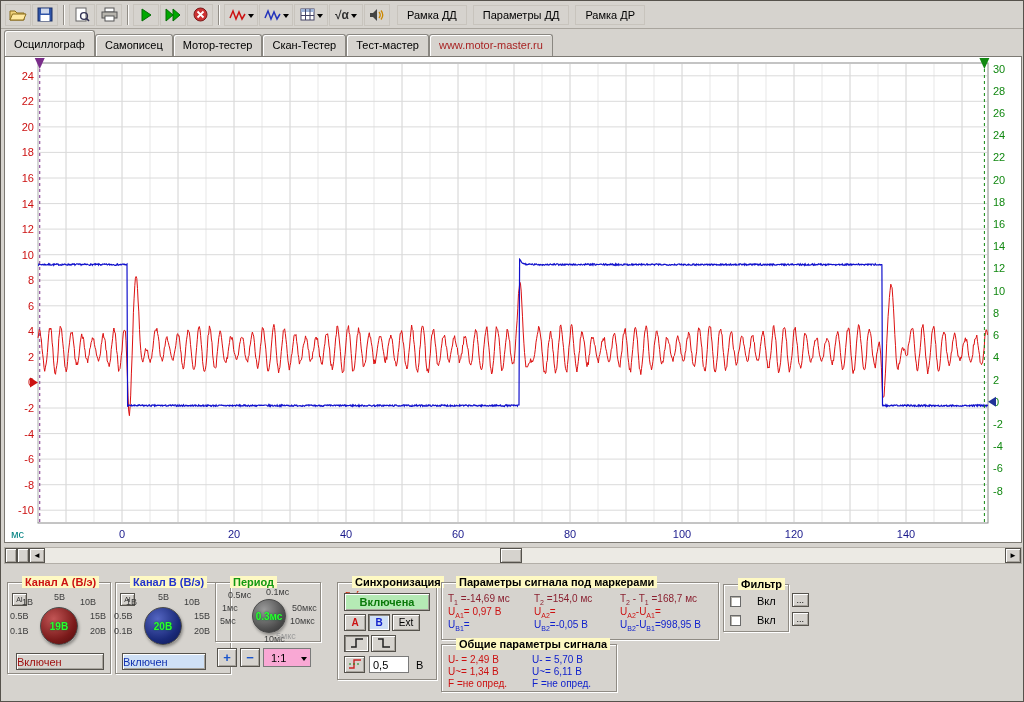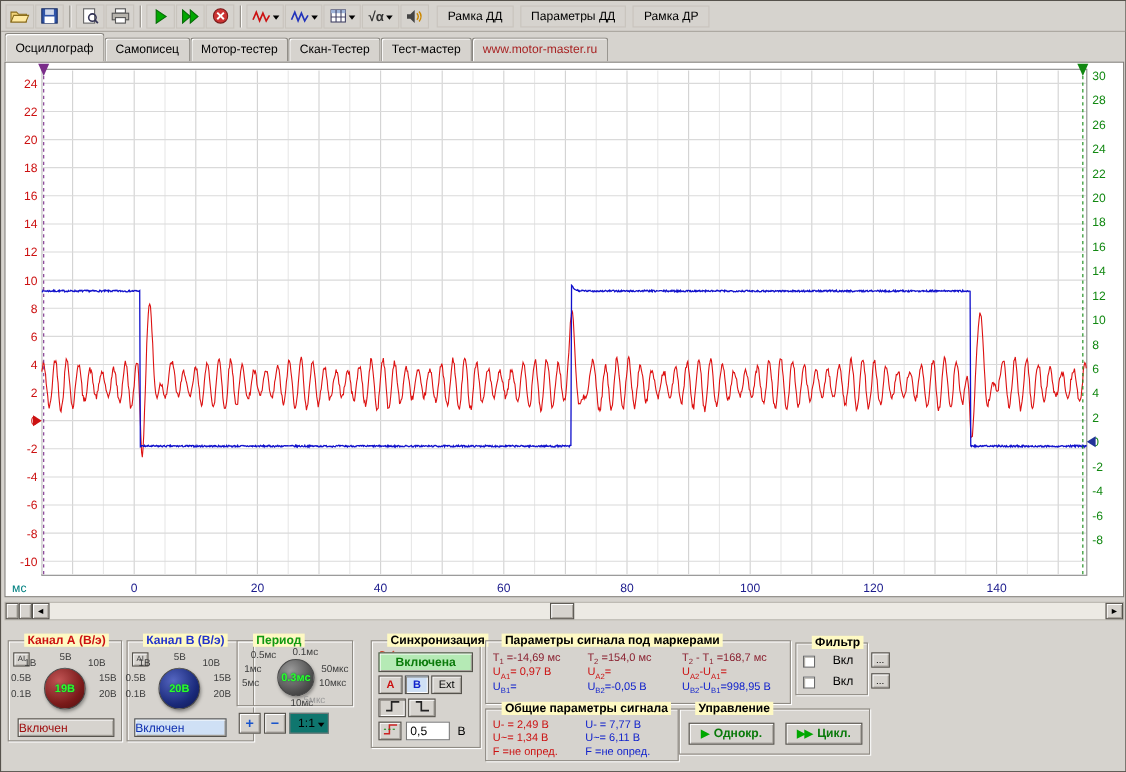--- a/index.html
+++ b/index.html
@@ -42,21 +42,21 @@
 .knob{position:absolute;width:38px;height:38px;border-radius:50%;border:1px solid #4a4a4a;display:flex;align-items:center;justify-content:center;box-shadow:1px 2px 3px rgba(0,0,0,.35)}
 .kred{background:radial-gradient(circle at 35% 30%,#c25555 0%,#7a1a1a 62%,#4a0d0d 100%)}
 .kblue{background:radial-gradient(circle at 35% 30%,#5566c2 0%,#1a2a7a 62%,#0d154a 100%)}
 .kgray{background:radial-gradient(circle at 35% 30%,#9a9a9a 0%,#4e4e4e 65%,#2e2e2e 100%)}
 .lcd{color:#2aff2a;font-weight:bold;font-size:10px;text-shadow:0 0 2px #063}
 .pwr{position:absolute;height:17px;font-size:11px;text-align:left}
 .pa{color:#a01010}
 .pb{color:#1030b0;background:#cfe0f5}
 .zoomrow{position:absolute;display:flex;gap:3px;align-items:center}
 .zbtn{width:20px;height:19px;color:#1a55cc;font-weight:bold;font-size:13px;line-height:13px}
-.combo{width:36px;height:19px;background:#0f766e;border:1px solid #7a7a7a;display:flex;align-items:center;justify-content:space-between;padding:0 3px 0 7px}
+.combo{width:48px;height:19px;background:#f9a8d4;border:1px solid #7a7a7a;display:flex;align-items:center;justify-content:space-between;padding:0 3px 0 7px}
 .syncOn{position:absolute;left:6px;top:10px;width:86px;height:18px;background:#b5eab5;color:#0a7a0a;font-weight:bold}
 .sbtn2{position:absolute;height:17px;padding:0;font-size:10px}
 .srcA{color:#cc1111;font-weight:bold}
 .srcB{color:#1122cc;font-weight:bold;background:#cfe0f5}
 .field{position:absolute;width:40px;height:17px;border:1px solid #7a7a7a;background:#fff;font-size:11px;padding:0 3px;font-family:inherit}
 .unit{position:absolute;font-size:11px}
 .mcell{position:absolute;font-size:10px;white-space:nowrap}
 .mcell sub{font-size:7px}
 .rowT{color:#8a2030}.rowA{color:#cc1111}.rowB{color:#1122cc}
 .c1{left:6px}.c2{left:92px}.c3{left:178px}
@@ -390,46 +390,35 @@
     <span class="mcell rowA c2" style="top:23px"><span>U</span><sub>A2</sub><span>=</span></span>
     <span class="mcell rowA c3" style="top:23px"><span>U</span><sub>A2</sub><span>-U</span><sub>A1</sub><span>=</span></span>
     <span class="mcell rowB c1" style="top:36px"><span>U</span><sub>B1</sub><span>=</span></span>
     <span class="mcell rowB c2" style="top:36px"><span>U</span><sub>B2</sub><span>=-0,05 В</span></span>
     <span class="mcell rowB c3" style="top:36px"><span>U</span><sub>B2</sub><span>-U</span><sub>B1</sub><span>=998,95 В</span></span>
   </div>
 
   <div class="group" style="left:440px;top:80px;width:176px;height:48px">
     <span class="gtitle">Общие параметры сигнала</span>
     <span class="mcell rowA ga1" style="top:9px">U- = 2,49 В</span>
-    <span class="mcell rowB ga2" style="top:9px">U- = 7,77 В</span>
+    <span class="mcell rowB ga2" style="top:9px">U- = 5,70 В</span>
     <span class="mcell rowA ga1" style="top:21px">U~= 1,34 В</span>
     <span class="mcell rowB ga2" style="top:21px">U~= 6,11 В</span>
     <span class="mcell rowA ga1" style="top:33px">F =не опред.</span>
     <span class="mcell rowB ga2" style="top:33px">F =не опред.</span>
   </div>
 
   <div class="group" style="left:722px;top:20px;width:66px;height:48px">
     <span class="gtitle">Фильтр</span>
     <div class="frow" style="left:6px;top:8px">
       <span class="cb"></span>
       <span>Вкл</span>
       <button class="b3d more">...</button>
     </div>
     <div class="frow" style="left:6px;top:27px">
       <span class="cb"></span>
       <span>Вкл</span>
       <button class="b3d more">...</button>
     </div>
   </div>
 
-  <div class="group" style="left:616px;top:80px;width:174px;height:42px">
-    <span class="gtitle">Управление</span>
-    <button class="b3d ctrlbtn" style="left:8px;top:12px;width:78px">
-      <span class="pg">▶</span>
-      <span>Однокр.</span>
-    </button>
-    <button class="b3d ctrlbtn" style="left:96px;top:12px;width:70px">
-      <span class="pg">▶▶</span>
-      <span>Цикл.</span>
-    </button>
-  </div>
 
 </div>
 
 </body></html>

